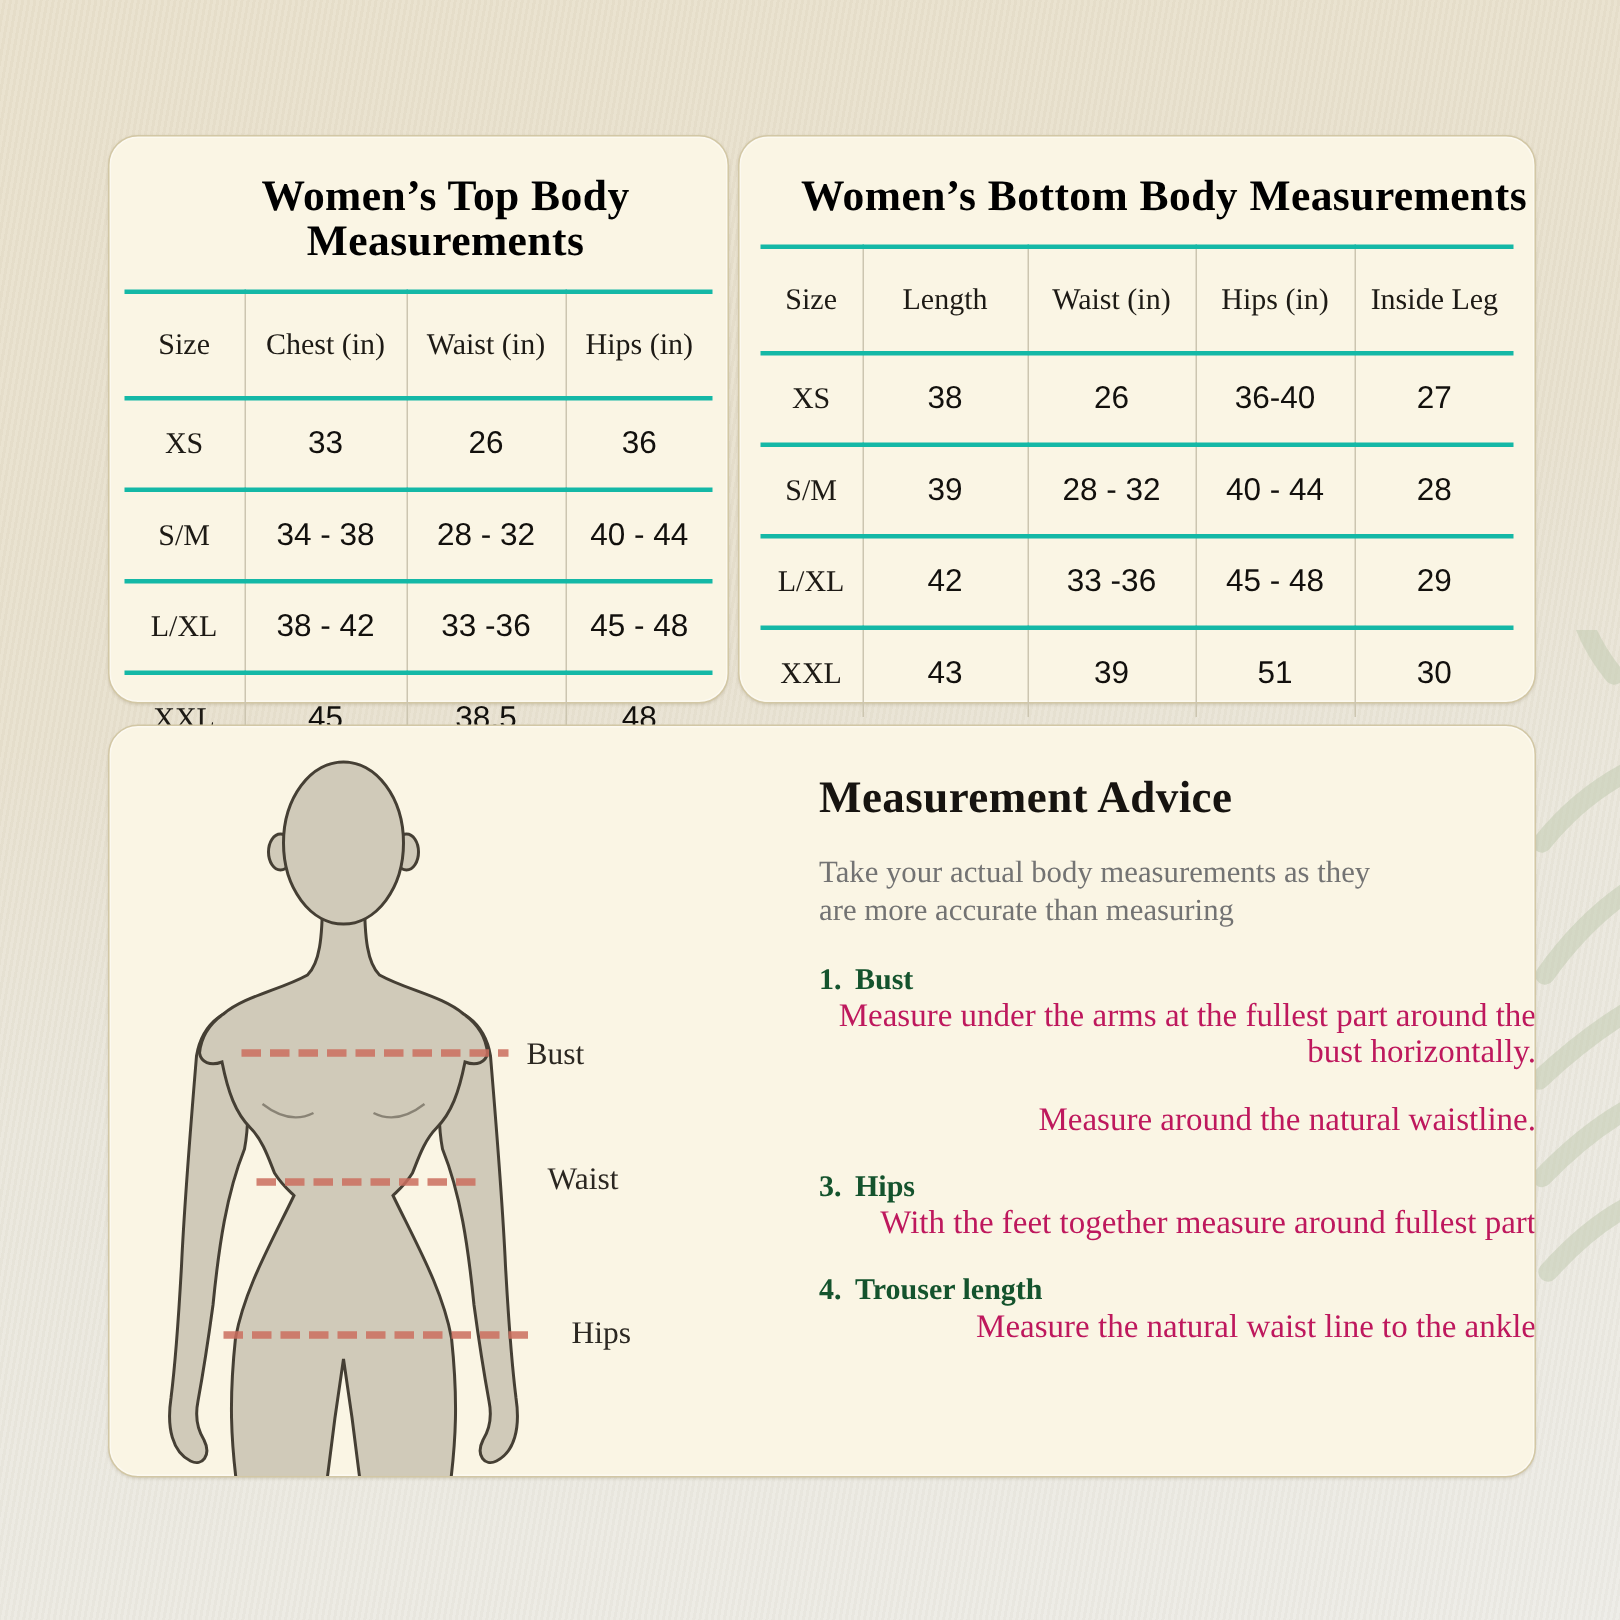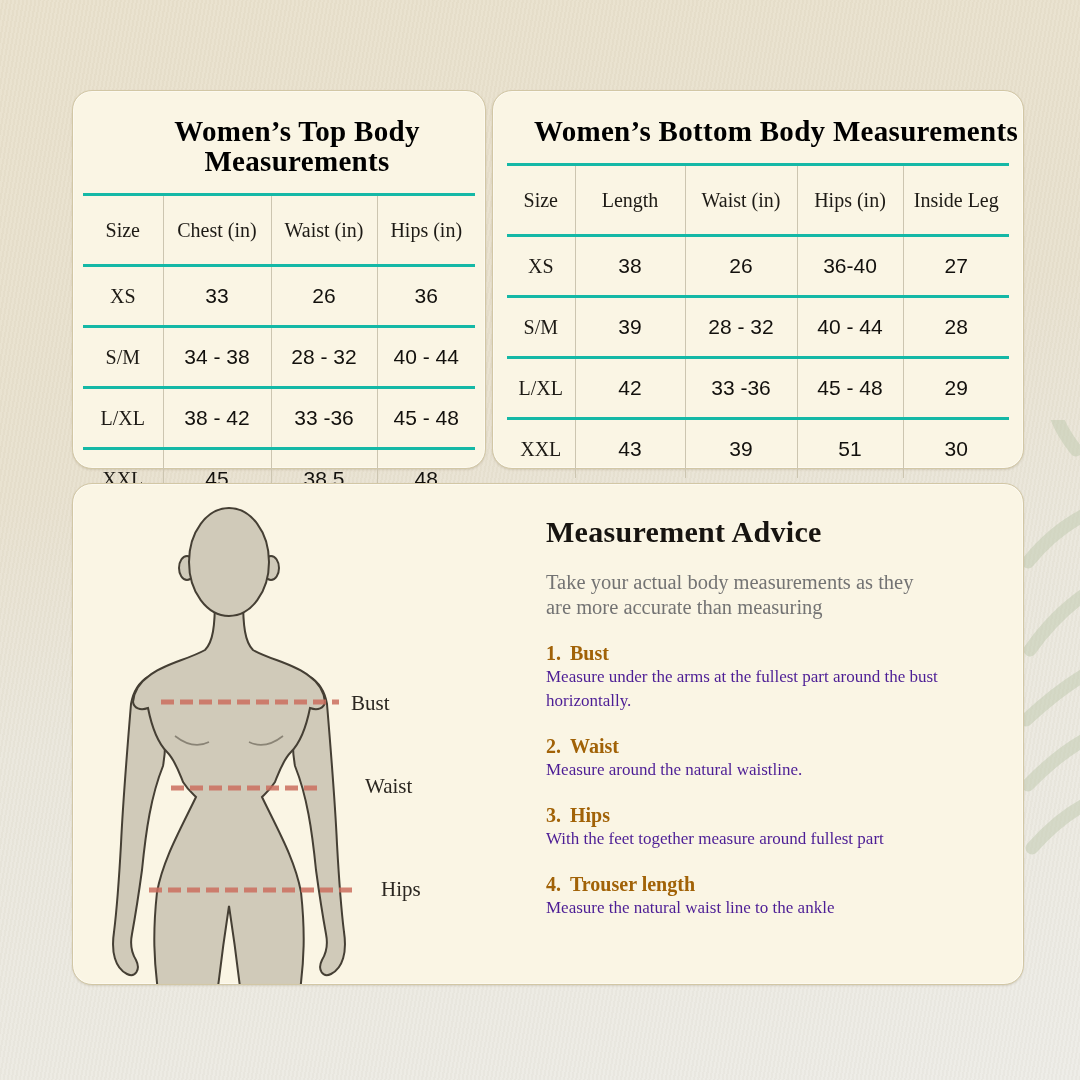--- a/index.html
+++ b/index.html
@@ -37,23 +37,23 @@
   
   .figure-svg{position:absolute;left:30px;top:16px;z-index:1;}
   .fig-label{position:absolute;font-size:21px;color:#2b2721;transform:translateY(-50%);z-index:2;}
   #label-bust{left:278px;top:219px;}
   #label-waist{left:292px;top:302px;}
   #label-hips{left:308px;top:405px;}
   .advice{position:absolute;left:473px;top:0;width:478px;padding-top:30px;}
   .advice-title{font-size:30px;line-height:36px;font-weight:700;margin:0 0 20px;color:#171410;letter-spacing:.3px;}
   .intro-line{font-size:20.5px;line-height:25px;color:#737373;}
   .advice-item{margin-top:21px;}
-  .item-title{font-size:20px;line-height:24px;font-weight:700;color:#a16207;}
+  .item-title{font-size:20px;line-height:24px;font-weight:700;color:#14532d;}
   .item-num{margin-right:9px;}
-  .item-body{font-size:17px;line-height:24px;color:#4c1d95;}
+  .item-body{font-size:22px;line-height:24px;color:#be185d;text-align:right;}
   .leaves-svg{position:absolute;right:0;top:420px;z-index:0;}
 </style>
 </head>
 <body>
 
 <div class="page">
 
   <svg class="leaves-svg" width="70" height="480" viewBox="0 0 70 480">
     <g fill="none" stroke="#c3ccb2" stroke-width="13" stroke-linecap="round" opacity="0.55">
       <path d="M74,95 Q42,112 18,142"></path>
@@ -221,23 +221,20 @@
       </div>
 
       <div class="advice-item">
         <div class="item-title">
           <span class="item-num">1.</span><span>Bust</span>
         </div>
         <div class="item-body">Measure under the arms at the fullest part around the bust horizontally.</div>
       </div>
 
       <div class="advice-item">
-        <div class="item-title">
-          <span class="item-num">2.</span><span>Waist</span>
-        </div>
         <div class="item-body">Measure around the natural waistline.</div>
       </div>
 
       <div class="advice-item">
         <div class="item-title">
           <span class="item-num">3.</span><span>Hips</span>
         </div>
         <div class="item-body">With the feet together measure around fullest part</div>
       </div>
 

